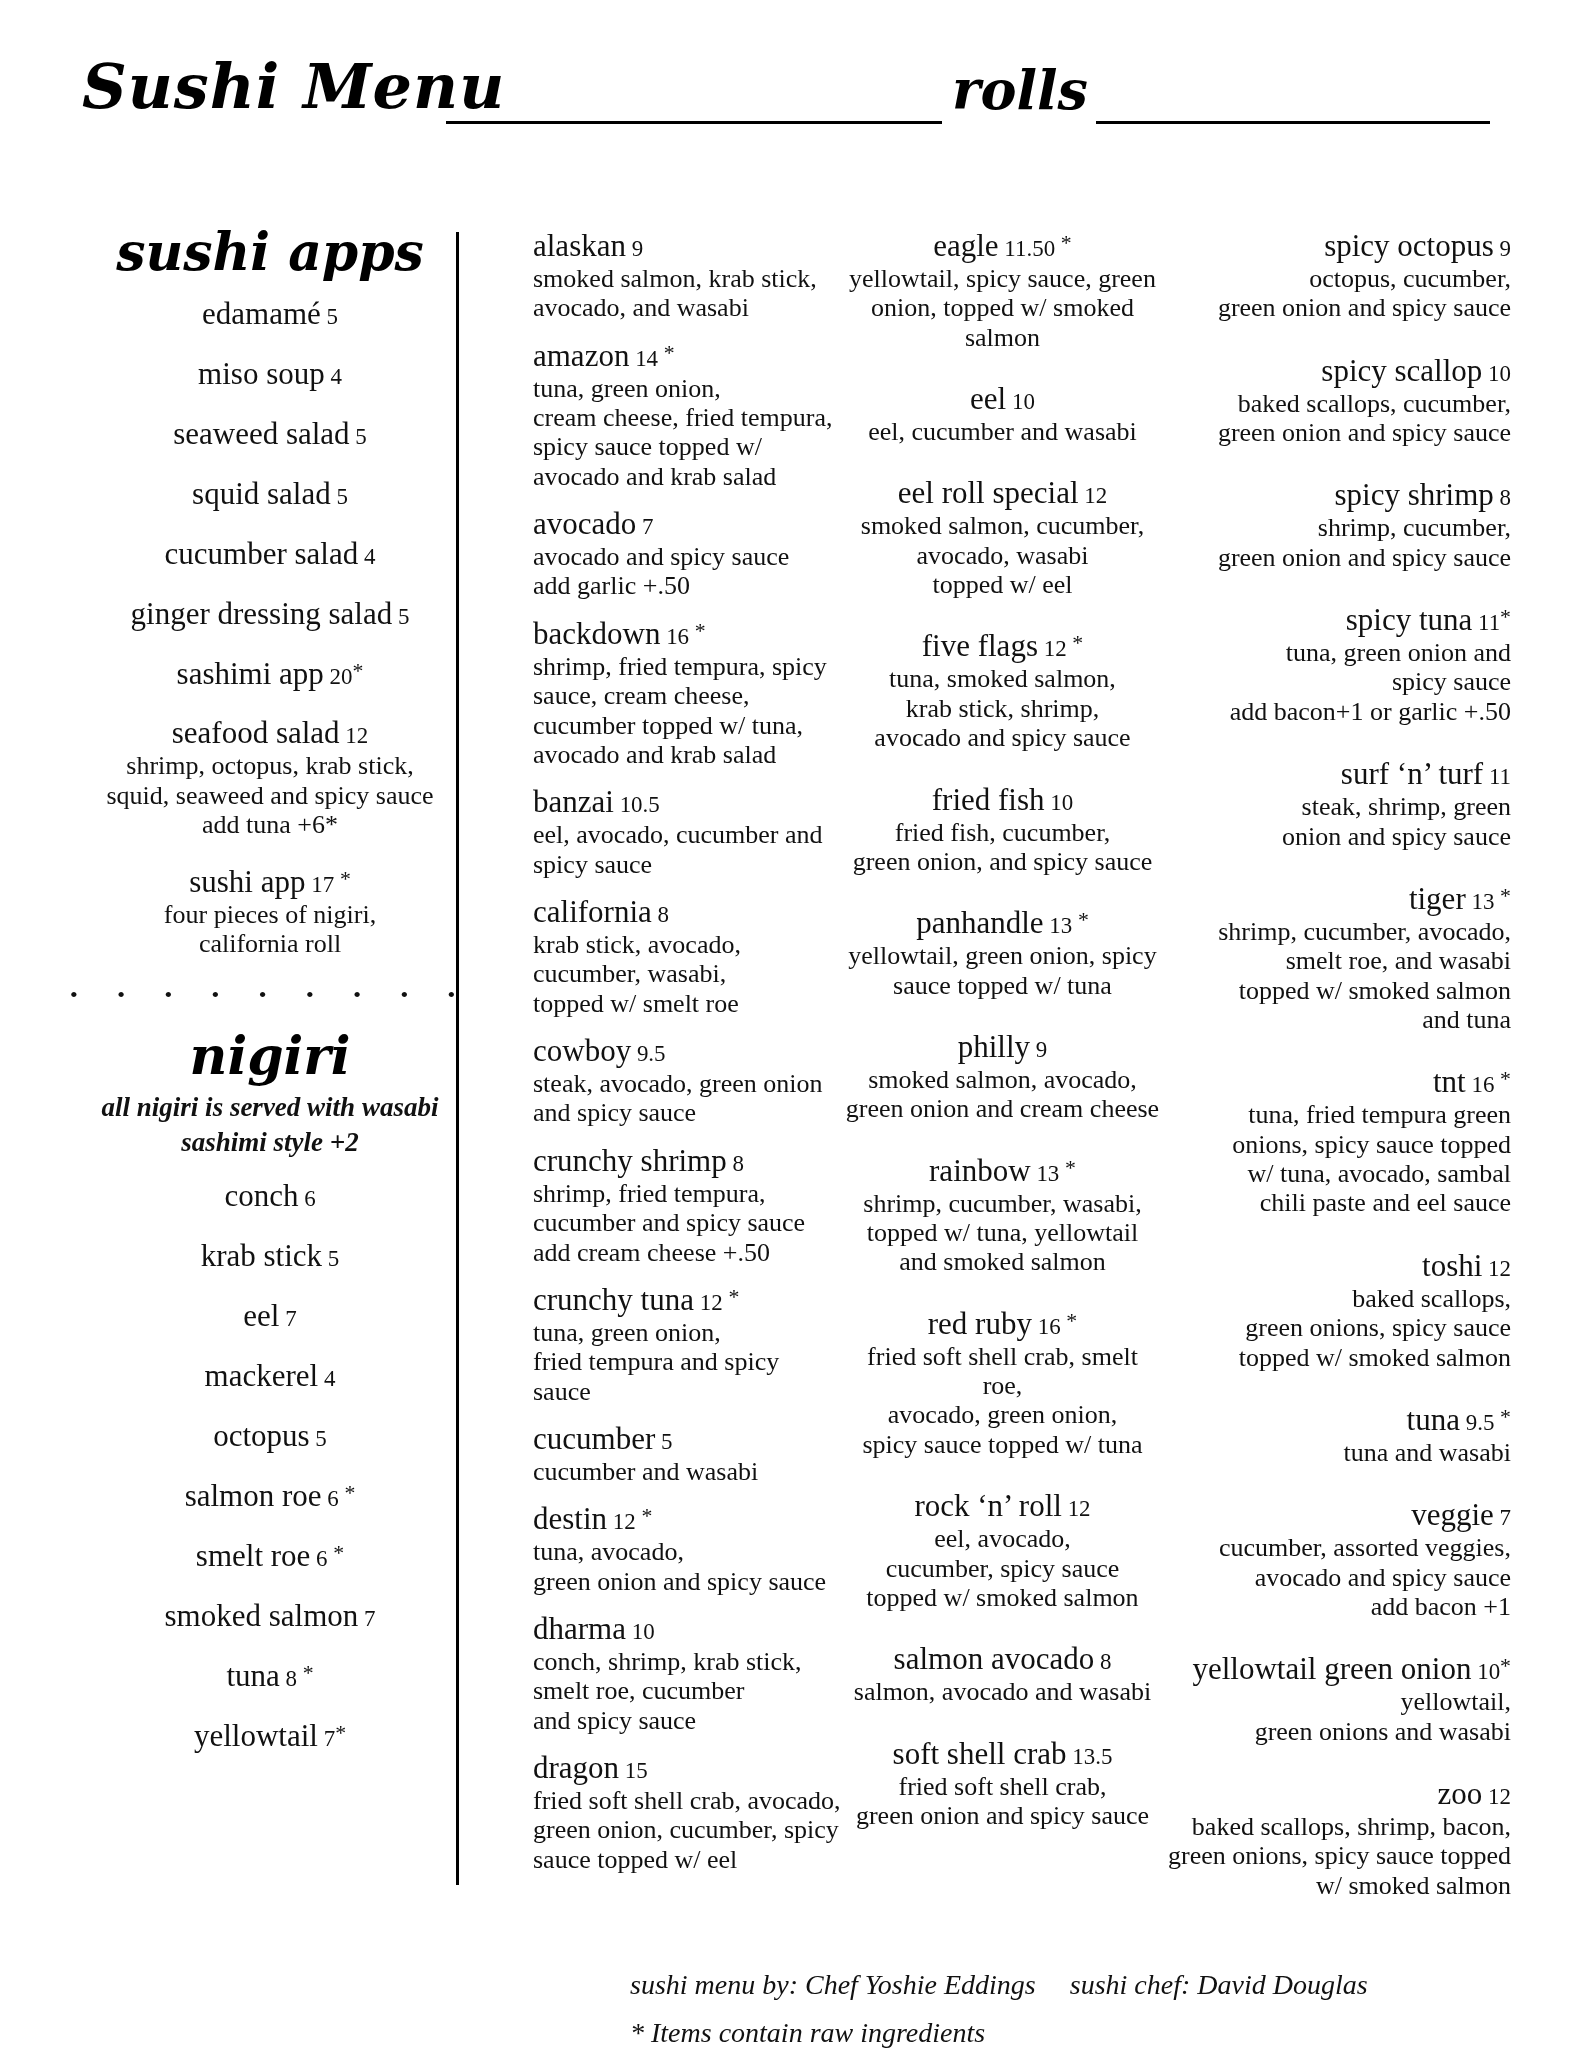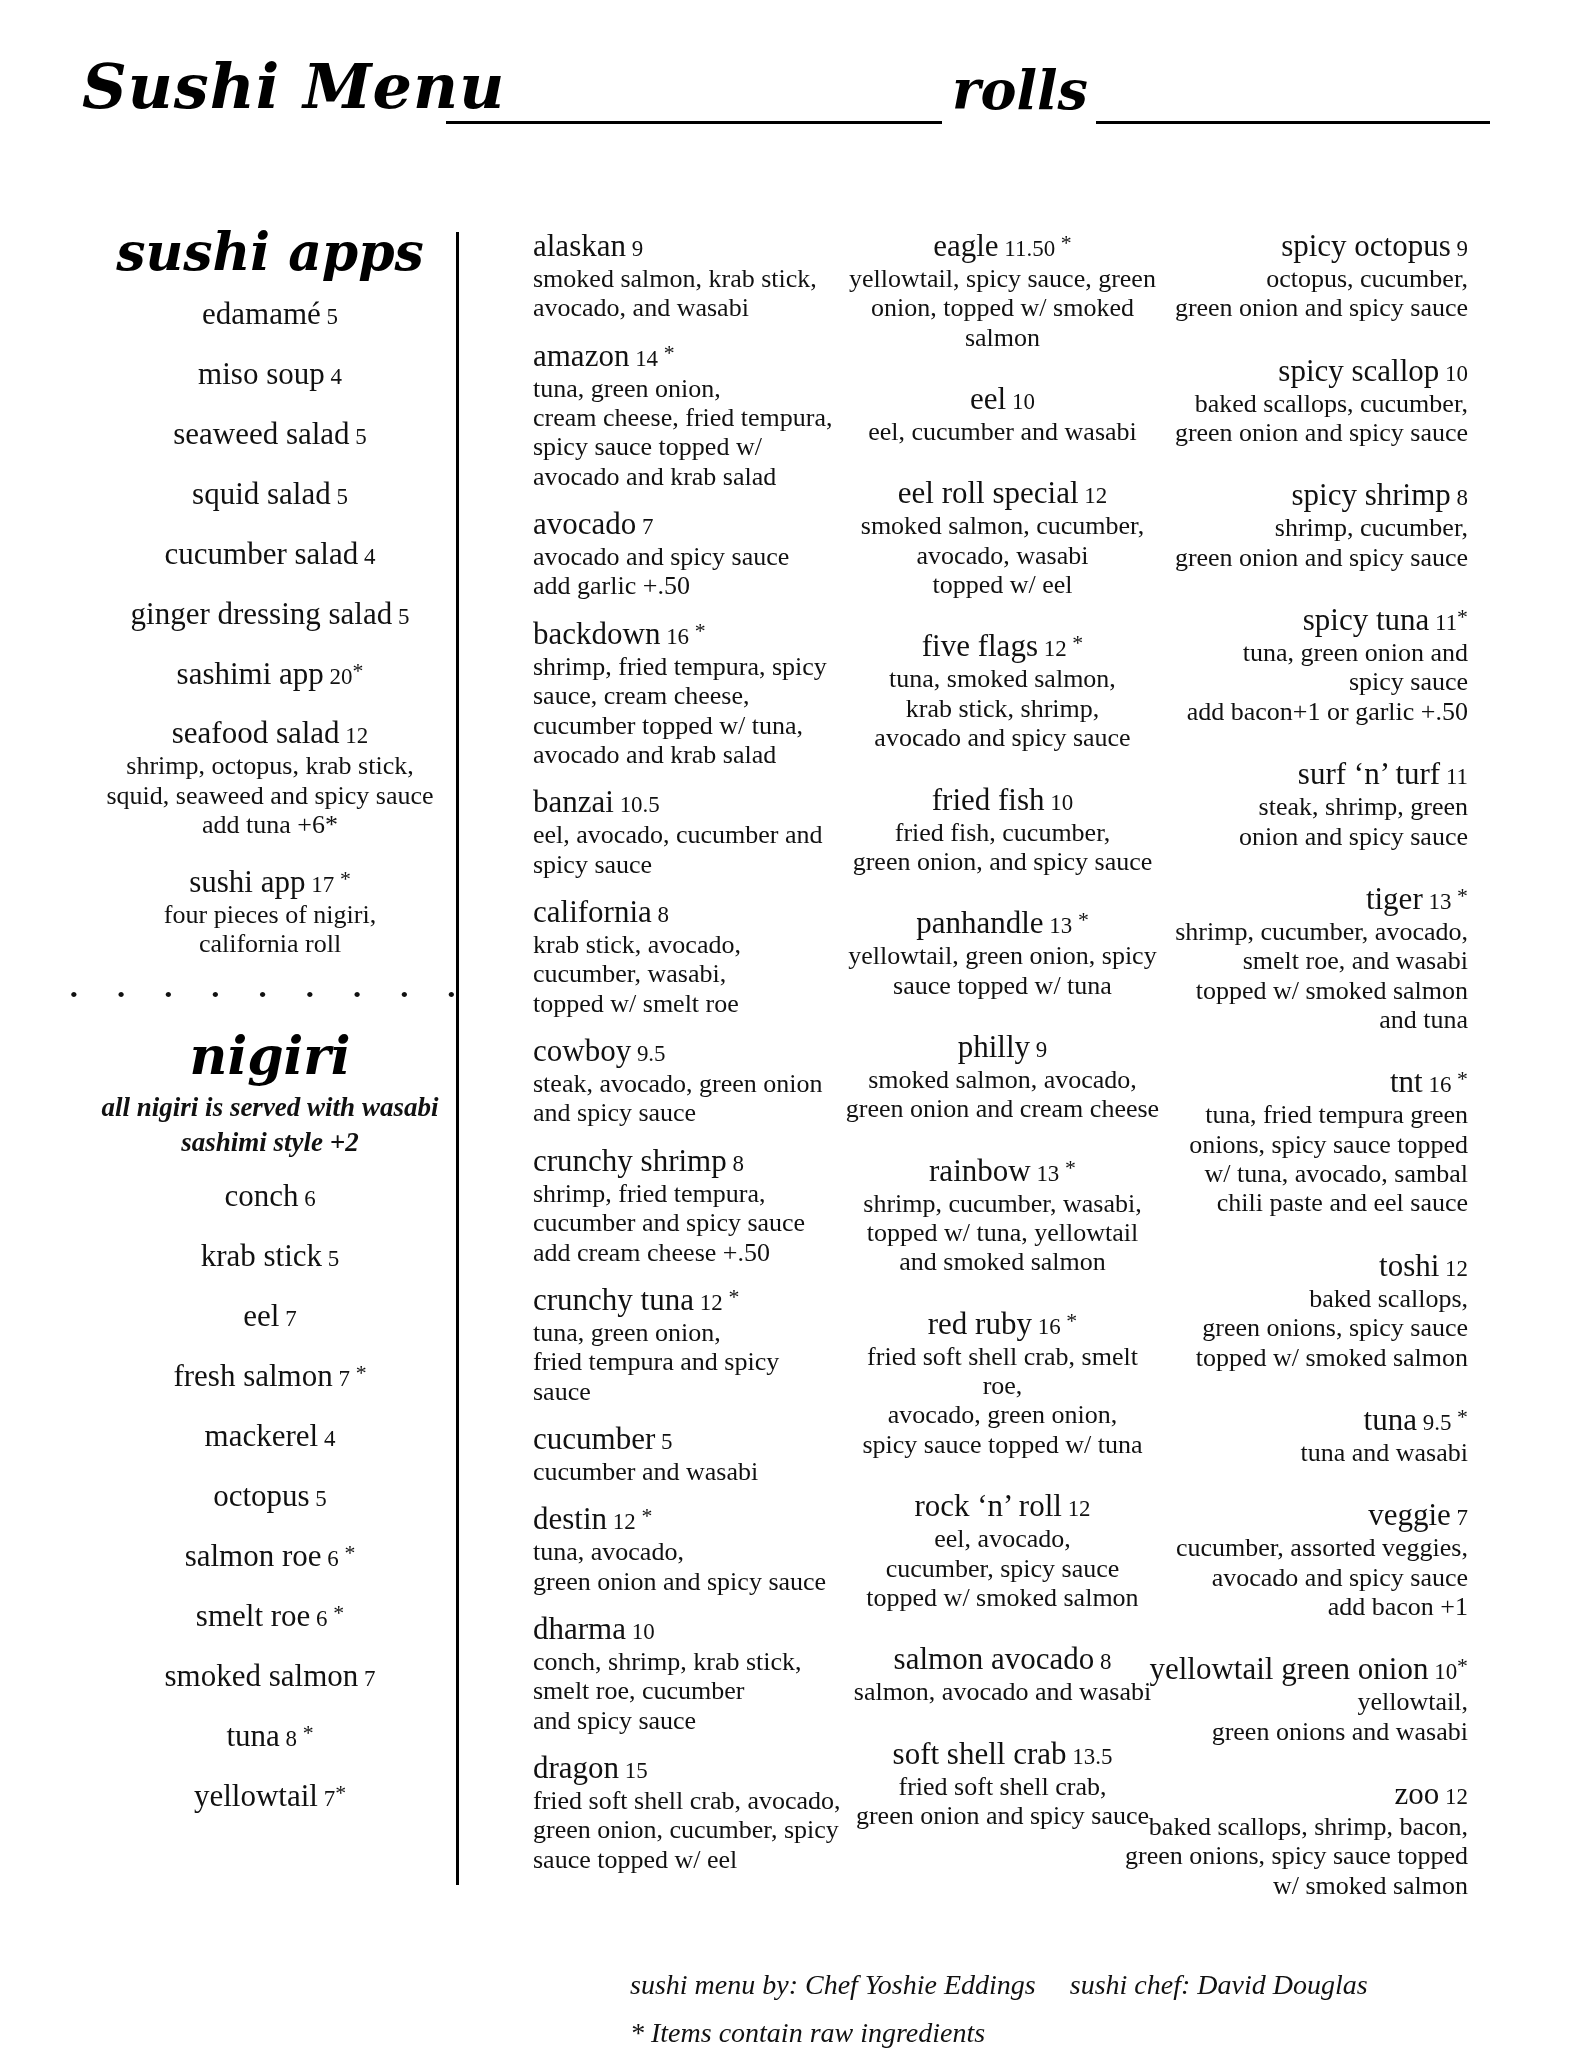--- a/index.html
+++ b/index.html
@@ -17,21 +17,21 @@
   .rolls-title{left:952px;top:58px;font-size:54px;}
   .rule{position:absolute;border-top:3px solid #000;height:0;}
   .rule-left{left:446px;top:121px;width:496px;}
   .rule-right{left:1096px;top:121px;width:394px;}
   .vdivider{position:absolute;left:456px;top:232px;width:3px;height:1653px;background:#000;}
 
   .col{position:absolute;top:228px;}
   .col1{left:70px;width:400px;text-align:center;top:222px;}
   .col2{left:533px;width:310px;text-align:left;}
   .col3{left:845px;width:315px;text-align:center;}
-  .col4{left:1120px;width:348px;text-align:right;}
+  .col4{left:1163px;width:348px;text-align:right;}
 
   .heading-script{
     font-family:"DejaVu Serif",serif;font-style:italic;font-weight:bold;
     font-size:52px;line-height:1.15;margin-bottom:14px;color:#000;
   }
   .nigiri-h{margin-top:6px;margin-bottom:4px;}
   .note{font-style:italic;font-weight:bold;font-size:27px;line-height:1.3;}
   .note2{margin-bottom:18px;}
   .dots{font-size:22px;letter-spacing:17px;margin:6px 0 18px 0;white-space:nowrap;}
 
@@ -102,23 +102,20 @@
       <div class="item">
         <div class="item-name"><span>conch</span><span class="price"> 6</span></div>
       </div>
       <div class="item">
         <div class="item-name"><span>krab stick</span><span class="price"> 5</span></div>
       </div>
       <div class="item">
         <div class="item-name"><span>eel</span><span class="price"> 7</span></div>
       </div>
       <div class="item">
-        <div class="item-name"><span>fresh salmon</span><span class="price"> 7 <span class="ast">*</span></span></div>
-      </div>
-      <div class="item">
         <div class="item-name"><span>mackerel</span><span class="price"> 4</span></div>
       </div>
       <div class="item">
         <div class="item-name"><span>octopus</span><span class="price"> 5</span></div>
       </div>
       <div class="item">
         <div class="item-name"><span>salmon roe</span><span class="price"> 6 <span class="ast">*</span></span></div>
       </div>
       <div class="item">
         <div class="item-name"><span>smelt roe</span><span class="price"> 6 <span class="ast">*</span></span></div>

